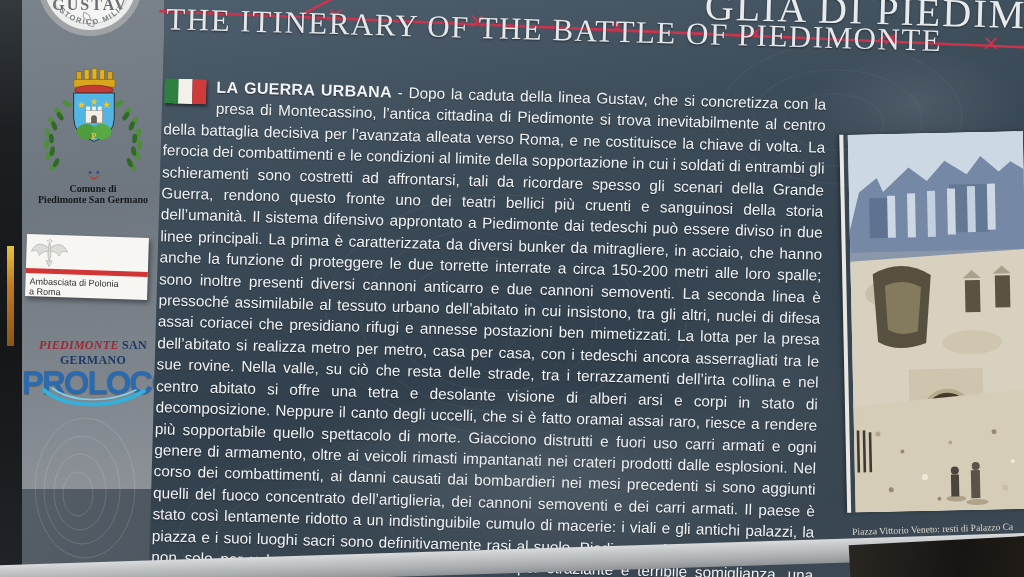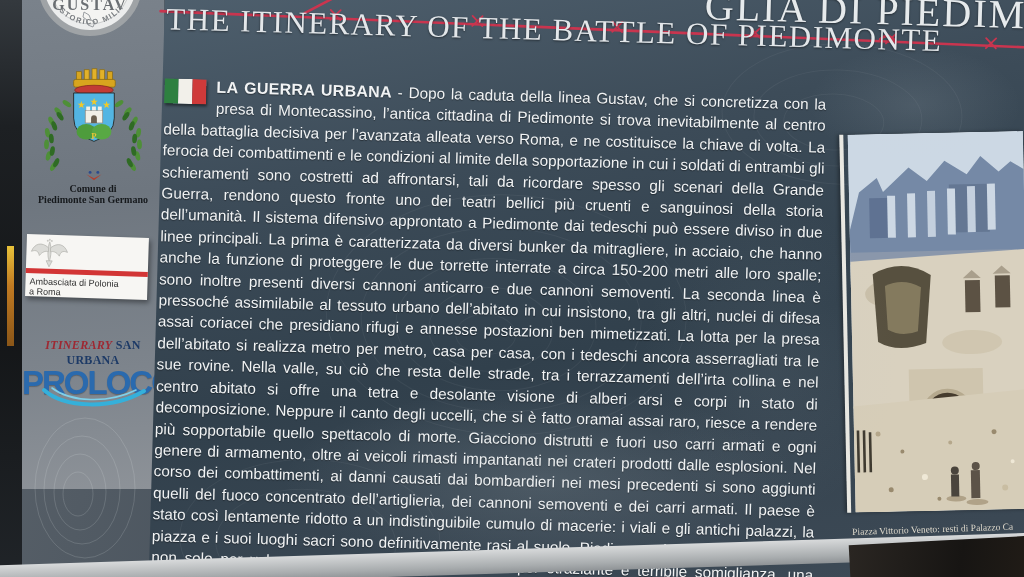--- a/index.html
+++ b/index.html
@@ -178,21 +178,21 @@
           <circle cx="20" cy="3" r="1" fill="#c9c9c4"></circle>
         <circle cx="22" cy="4" r="1" fill="#c9c9c4"></circle>
       </svg>
       <div class="stripe"></div>
       <div class="l1">Ambasciata di Polonia</div>
       <div class="l2">a Roma</div>
     </div>
 
     <div class="abs proloco">
       <div class="town">
-        <span class="red">ITINERARY</span><span class="blue"> SAN URBANA</span>
+        <span class="red">PIEDIMONTE</span><span class="blue"> SAN GERMANO</span>
       </div>
       <div class="big">
         <span>PRO</span><span>LOCO</span>
       </div>
       <svg width="120" height="24" viewBox="0 0 120 24" style="margin-left:12px">
         <path d="M10,4 C30,22 78,24 110,5" fill="none" stroke="#35b0da" stroke-width="4" stroke-linecap="round"></path>
         <path d="M18,2 C36,16 74,18 102,4" fill="none" stroke="#7fd0ea" stroke-width="1.6" stroke-linecap="round"></path>
       </svg>
     </div>
   </div>

